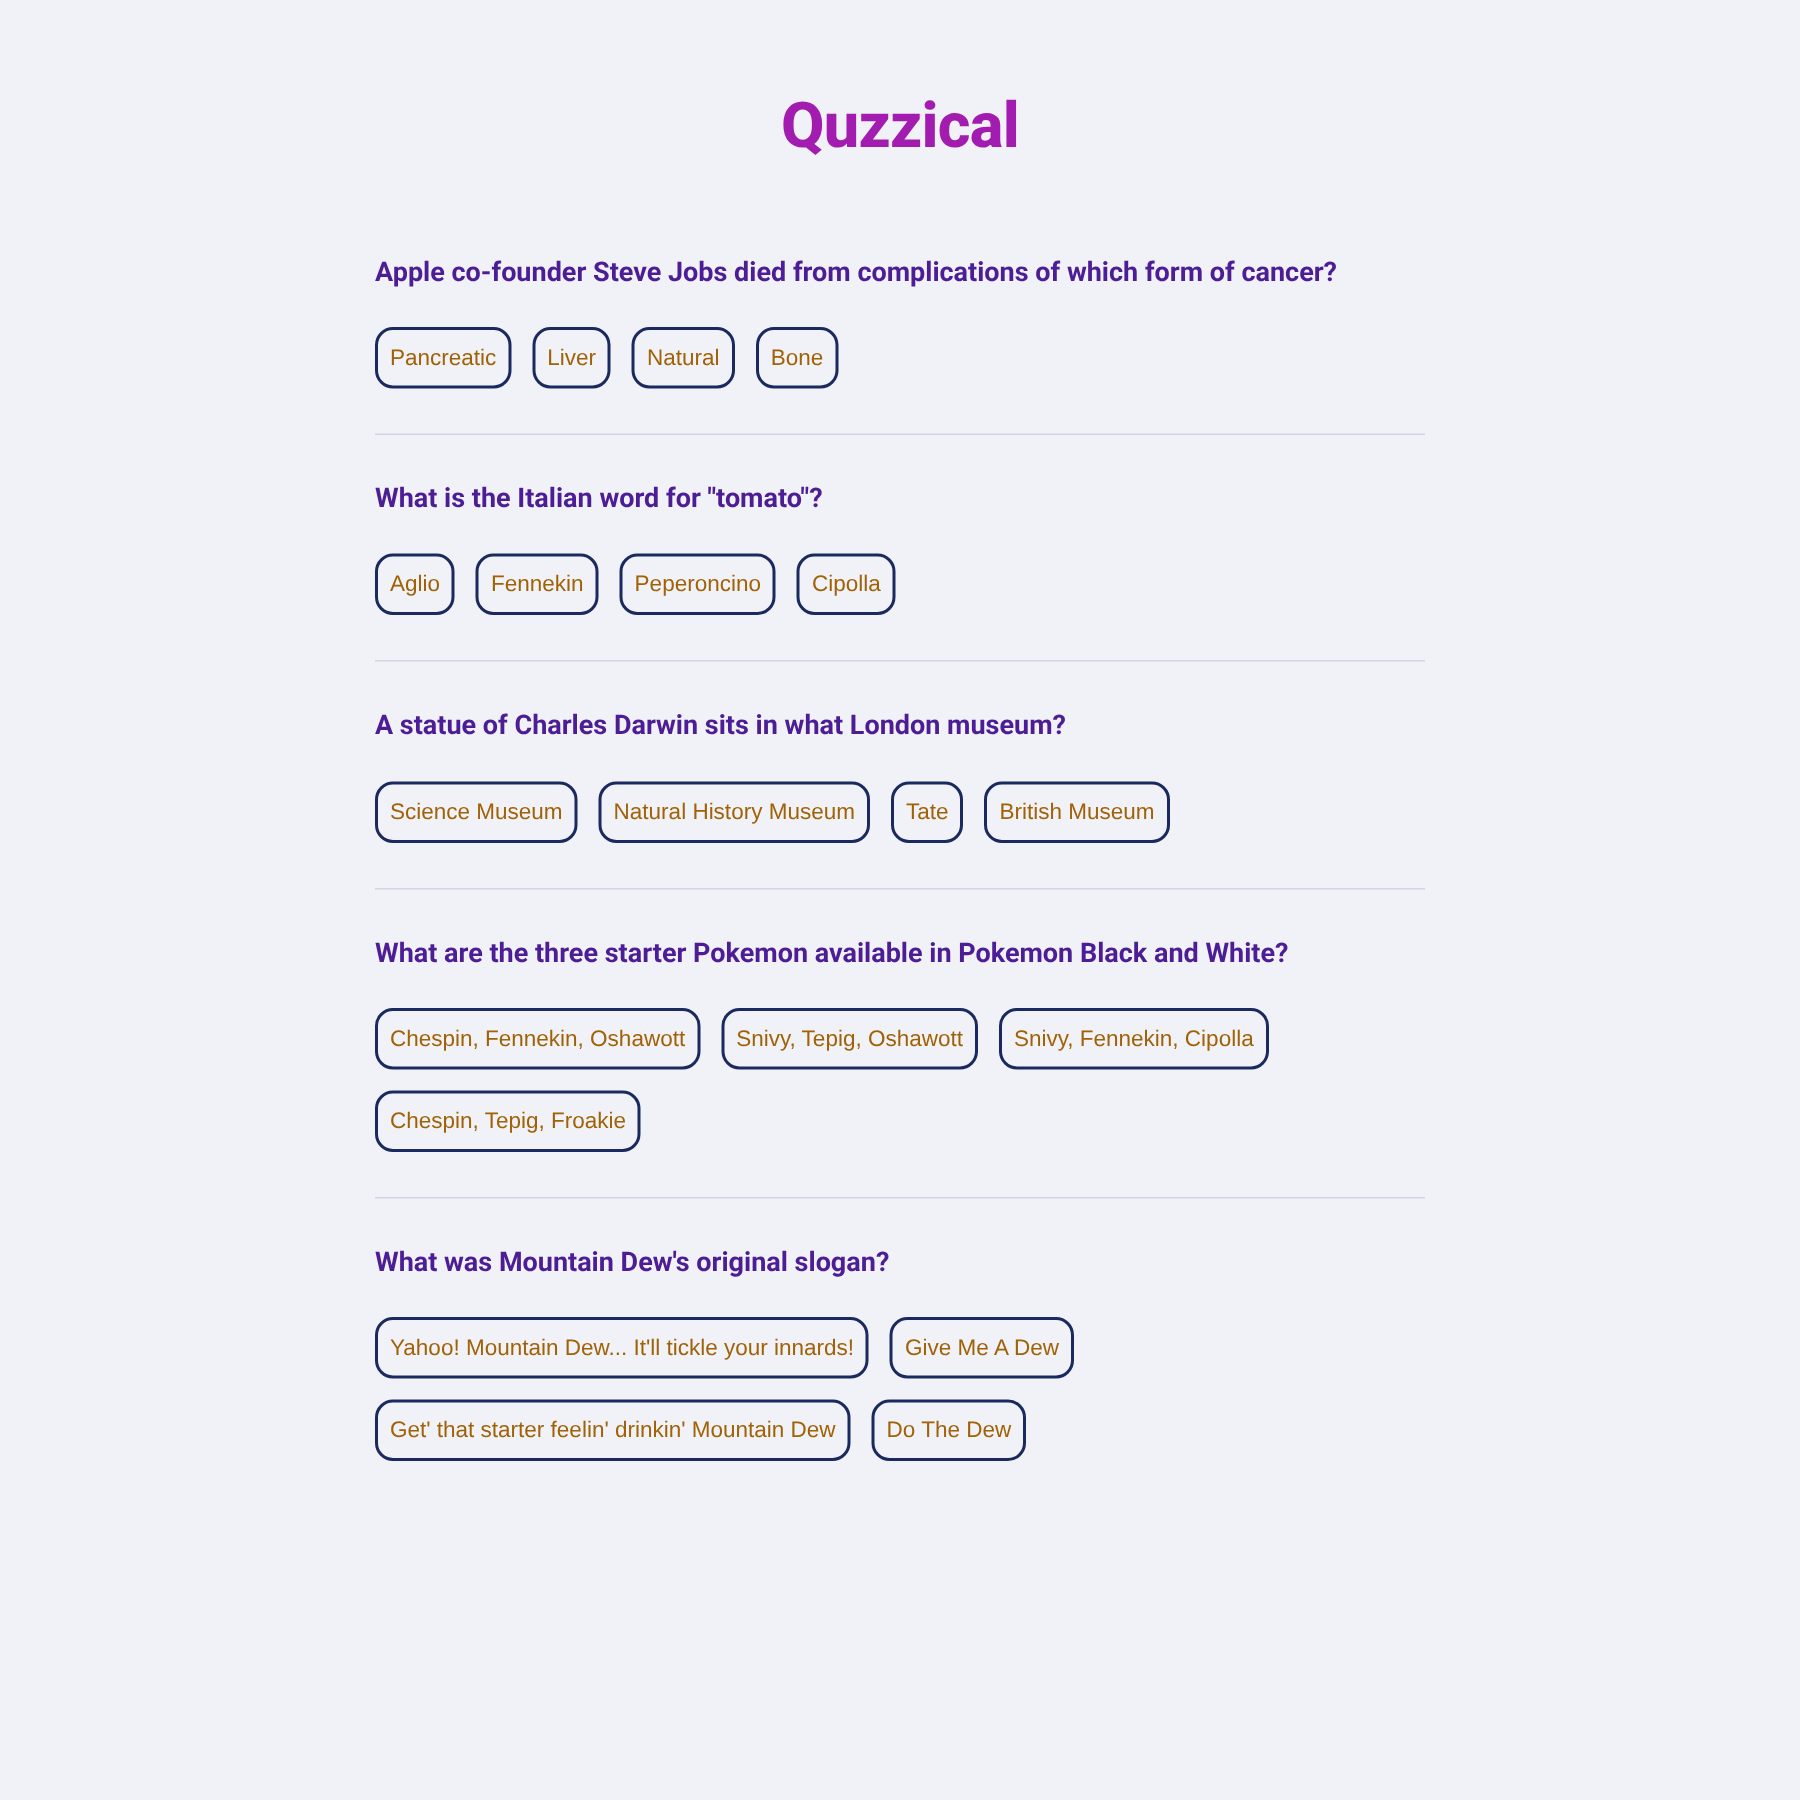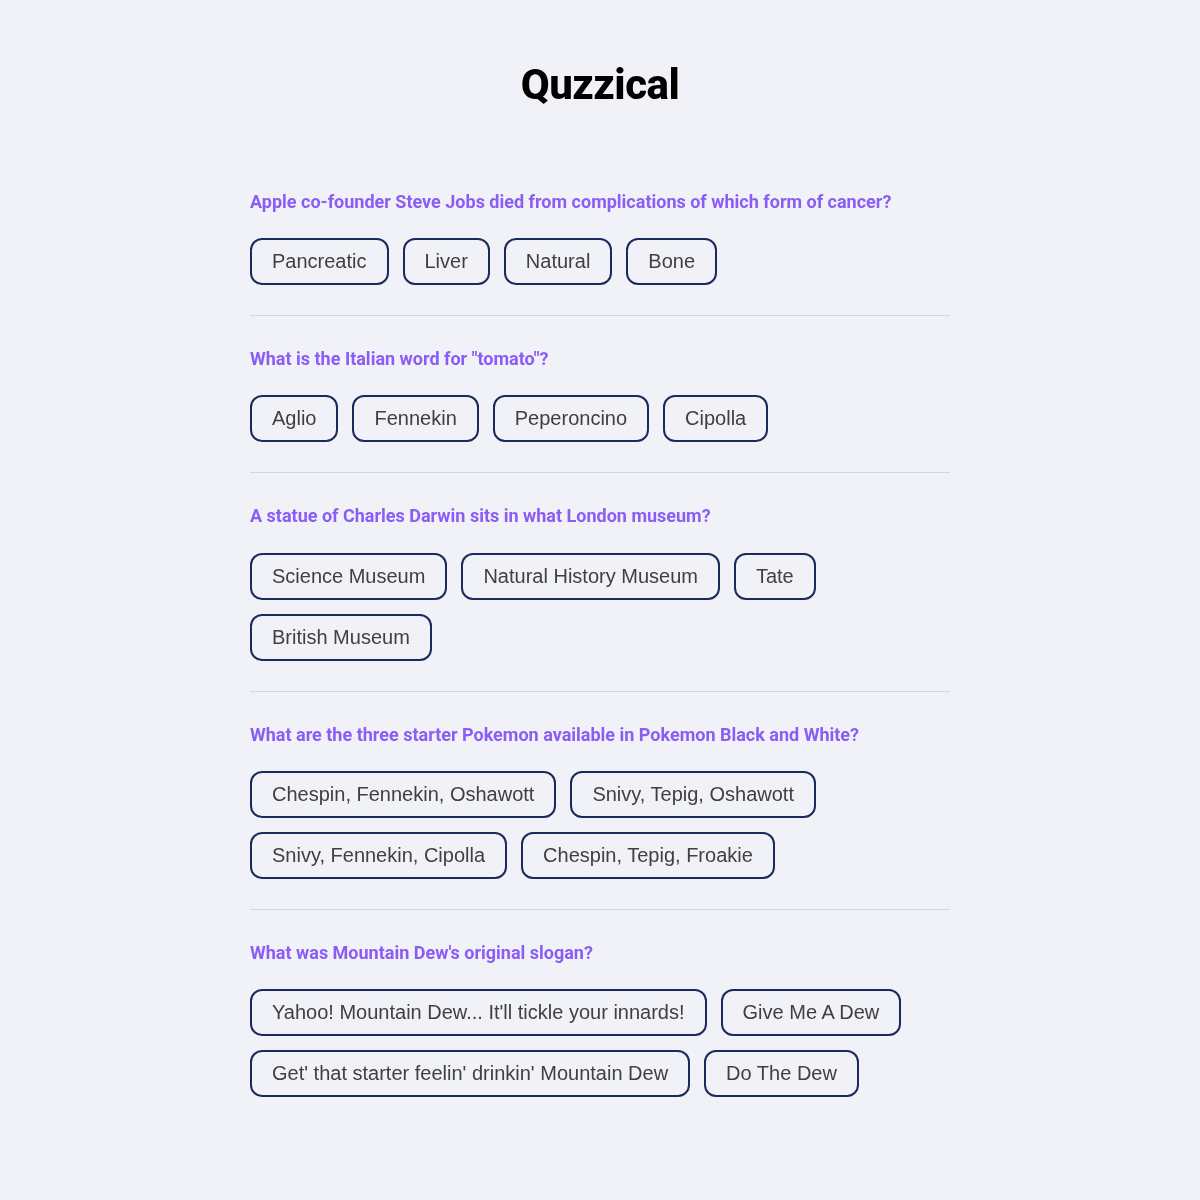--- a/index.html
+++ b/index.html
@@ -19,56 +19,56 @@
 
     .page-container {
       width: 700px;
       max-width: 100%;
     }
 
     .app-title {
       text-align: center;
       font-size: 42px;
       font-weight: 800;
-      color: #000000;
-      margin-bottom: 50px;
+      color: #a21caf;
+      margin-bottom: 30px;
       letter-spacing: -0.5px;
     }
 
     .question-block {
       padding: 30px 0;
       border-bottom: 1px solid #d0d5e8;
     }
 
     .question-block:last-child {
       border-bottom: none;
     }
 
     .question-text {
       font-size: 18px;
       font-weight: 700;
-      color: #8b5cf6;
+      color: #4c1d95;
       margin-bottom: 24px;
       line-height: 1.4;
     }
 
     .answers-grid {
       display: flex;
       flex-wrap: wrap;
       gap: 14px;
     }
 
     .answer-btn {
       border: 2px solid #1a2a5e;
       border-radius: 12px;
       background: transparent;
-      color: #404040;
-      font-size: 20px;
+      color: #a16207;
+      font-size: 15px;
       font-weight: 500;
-      padding: 10px 20px;
+      padding: 10px 8px;
       cursor: pointer;
       transition: background 0.15s, color 0.15s;
       white-space: nowrap;
     }
   </style>
 </head>
 <body>
 
 <div class="page-container">
   <h1 class="app-title">Quzzical</h1>

